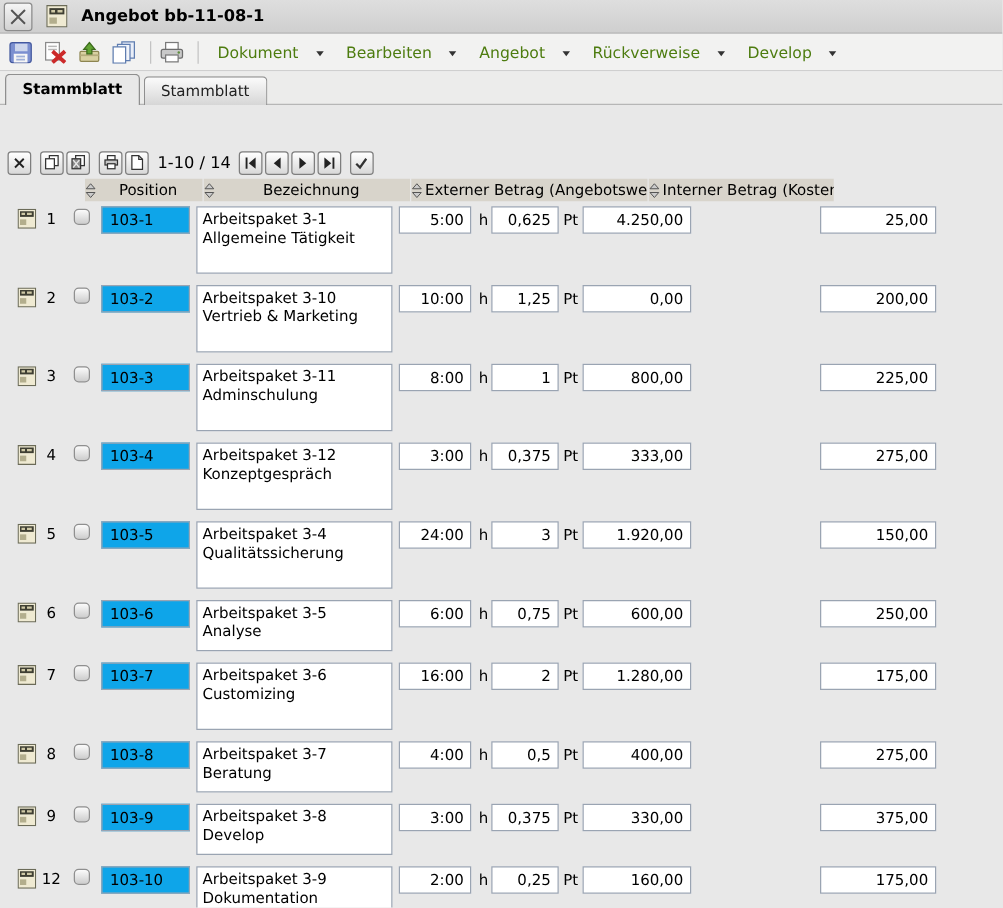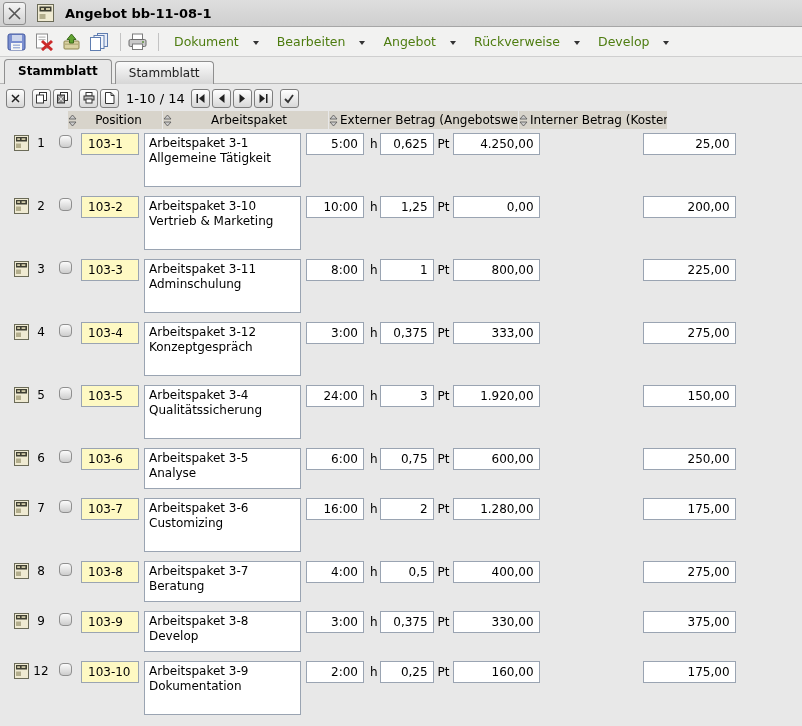--- a/index.html
+++ b/index.html
@@ -30,21 +30,21 @@
   .tabbar { height:27px; background:#ececeb; border-bottom:1px solid #b6b6b6;
     display:flex; align-items:flex-end; padding-left:4px; }
   .tab { border:1px solid #8f8f8f; border-bottom:none; border-radius:4px 4px 0 0;
     padding:4px 13px; margin-right:3px; background:linear-gradient(#fbfbfb,#d6d6d6);
     position:relative; bottom:-1px; cursor:pointer; font-size:12px; color:#222; }
   .tab.active { background:#e8e8e8; font-weight:bold; color:#000; z-index:2;
     padding-bottom:6px; }
   
   .content { padding:4px 0 0 6px; }
   .section-title { margin:3px 0 5px 1px; font-size:12px; }
-  .minibar { display:flex; align-items:center; height:20px; margin-bottom:3px; }
+  .minibar { display:flex; align-items:center; height:20px; margin-bottom:3px;margin-top:32px; }
   .mini-btn { width:19px; height:19px; border:1px solid #7e7e7e; border-radius:3px;
     background:linear-gradient(#ffffff,#d8d8d8); display:inline-flex; align-items:center;
     justify-content:center; padding:0; margin-right:2px; cursor:pointer; }
   .gap-s { margin-left:5px; }
   .pager-text { margin:0 6px 0 5px; font-size:13px; }
   
   .table-header { display:flex; margin-left:62px; margin-top:2px; height:18px; }
   .th { background:#d8d4cb; margin-right:1px; display:flex; align-items:center;
     padding-left:0; }
   .th:last-child { margin-right:0; }
@@ -53,22 +53,22 @@
   .sort-icon { display:inline-flex; flex-shrink:0; cursor:pointer; }
   
   .rows { margin-top:4px; }
   .row { display:flex; align-items:flex-start; margin-bottom:9px; }
   .row-icon { margin-left:8px; margin-top:2px; display:inline-flex; cursor:pointer; }
   .row-num { width:18px; margin-left:3px; margin-top:3px; text-align:center; }
   .cb { width:13px; height:13px; border:1px solid #8f8f8f; border-radius:4px;
     background:linear-gradient(#fbfbfb,#cdcdcd); margin-left:9px; margin-top:2px;
     cursor:pointer; flex-shrink:0; }
   input, textarea { font-family:"DejaVu Sans","Liberation Sans",sans-serif; }
-  .pos-input { margin-left:9px; width:58px; height:22px; border:1px solid #9aa4b2;
-    background:#fef9c3; padding:0 6px; font-size:12px; }
+  .pos-input { margin-left:9px; width:71px; height:22px; border:1px solid #9aa4b2;
+    background:#0ea5e9; padding:0 6px; font-size:12px; }
   .bez { margin-left:5px; width:157px; height:54px; border:1px solid #9aa4b2;
     background:#fff; padding:2px 4px; font-size:12px; line-height:1.25;
     resize:none; overflow:hidden; }
   .bez.short { height:41px; }
   .num-input { height:22px; border:1px solid #9aa4b2; background:#fff;
     text-align:right; padding:0 5px; font-size:12px; }
   .in-h  { margin-left:5px; width:58px; }
   .in-pt { margin-left:2px; width:54px; }
   .in-ext{ margin-left:3px; width:87px; }
   .in-int{ margin-left:103px; width:93px; }
@@ -241,21 +241,21 @@
       </span>
       <span class="th-label">Position</span>
     </div>
     <div class="th" style="width:165px">
       <span class="sort-icon">
         <svg width="9" height="13">
             <polygon points="4.5,1 8,5 1,5" fill="#cbcbcb" stroke="#555" stroke-width="0.8"></polygon>
             <polygon points="1,8 8,8 4.5,12" fill="#cbcbcb" stroke="#555" stroke-width="0.8"></polygon>
           </svg>
       </span>
-      <span class="th-label">Arbeitspaket</span>
+      <span class="th-label">Bezeichnung</span>
     </div>
     <div class="th" style="width:189px">
       <span class="sort-icon">
         <svg width="9" height="13">
             <polygon points="4.5,1 8,5 1,5" fill="#cbcbcb" stroke="#555" stroke-width="0.8"></polygon>
             <polygon points="1,8 8,8 4.5,12" fill="#cbcbcb" stroke="#555" stroke-width="0.8"></polygon>
           </svg>
       </span>
       <span class="th-label">Externer Betrag (Angebotswert)</span>
     </div>

